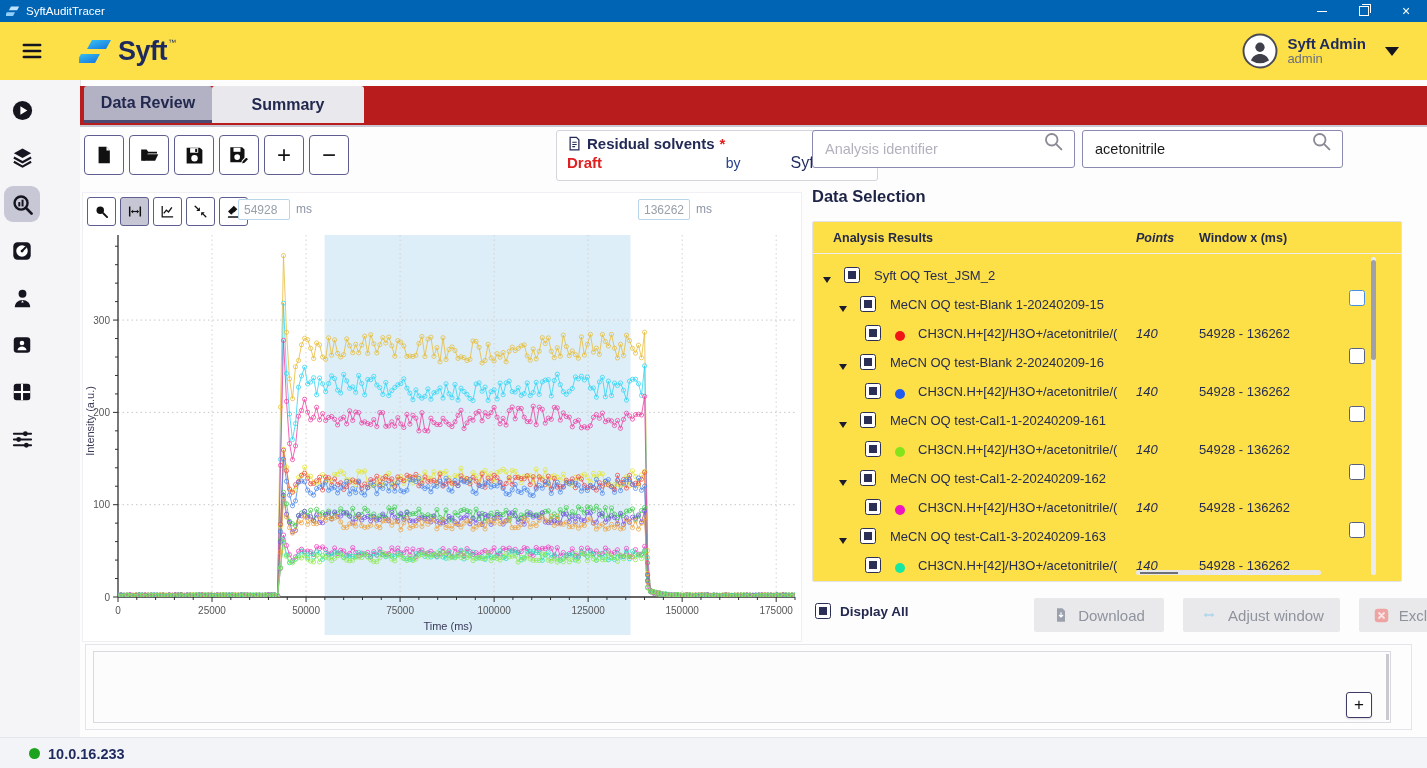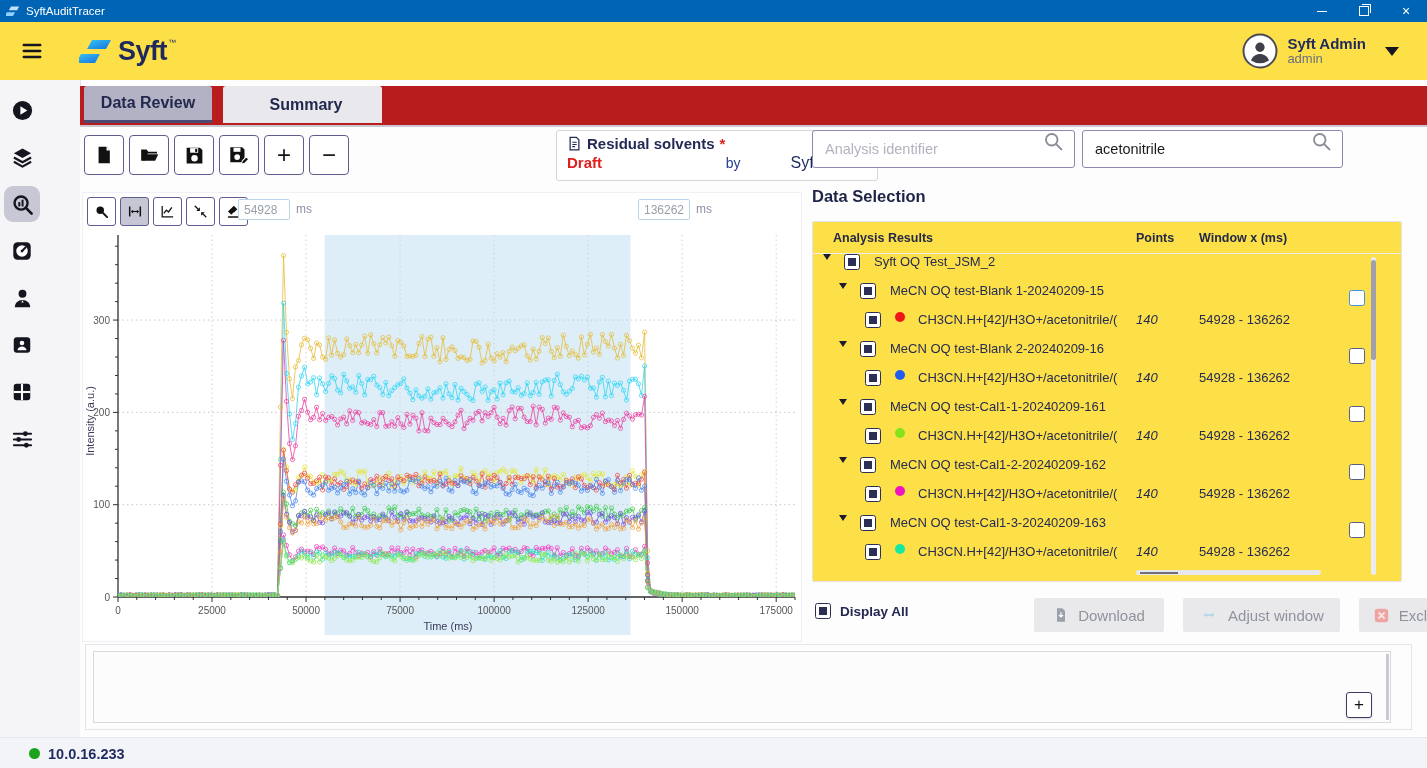--- a/index.html
+++ b/index.html
@@ -59,21 +59,21 @@
   .ctool.active{background:#c6c6d5;}
   .cinput{position:absolute;top:6px;height:21px;border:1px solid #b9d5ea;border-radius:2px;background:#fff;
           font-size:12px;color:#98a0aa;padding:0 5px;box-sizing:border-box;width:52px;font-family:"Liberation Sans",sans-serif;}
   .cms{position:absolute;top:9px;font-size:12px;color:#8c93a6;}
   
   .ds-title{position:absolute;left:732px;top:60px;font-size:16.5px;font-weight:bold;color:#1d2446;}
   .ds-panel{position:absolute;left:732px;top:94px;width:590px;height:361px;background:#fde047;border:1px solid #e2e2e8;border-radius:2px;box-sizing:border-box;}
   .ds-head{position:absolute;left:0;top:0;width:100%;height:31px;border-bottom:1px solid #ececf1;font-size:12.5px;font-weight:bold;color:#242948;}
   .ds-head span{position:absolute;top:9px;}
   .tree{position:absolute;left:0;top:32px;width:586px;height:322px;overflow:hidden;}
-  .trow{position:relative;height:29px;display:flex;align-items:flex-start;font-size:13px;color:#262b52;gap:6px;}
+  .trow{position:relative;height:29px;display:flex;align-items:flex-end;font-size:13px;color:#262b52;gap:6px;}
   .trow.lvl0{padding-left:10px;}
   .trow.lvl1{padding-left:26px;}
   .trow.lvl2{padding-left:52px;}
   .caret{width:0;height:0;border-left:4.5px solid transparent;border-right:4.5px solid transparent;border-top:6px solid #1c1c2e;margin-right:7px;flex:0 0 auto;}
   .cbx{width:14px;height:14px;border:1.6px solid #2b2f55;border-radius:2.5px;margin-right:8px;display:flex;align-items:center;justify-content:center;flex:0 0 auto;background:#fff;}
   .cbx span{width:8px;height:8px;background:#2b2f55;display:block;}
   .dot{width:10px;height:10px;border-radius:50%;margin-right:7px;flex:0 0 auto;}
   .tlab{white-space:nowrap;}
   .tpts{position:absolute;left:323px;font-style:italic;}
   .twin{position:absolute;left:386px;}
@@ -241,21 +241,21 @@
             <circle cx="16" cy="18" r="2.5" fill="#15151f"></circle>
           </svg>
         </span>
       </div>
     </div>
 
   <div class="tabbar">
     <div class="tab active" style="left:4px;width:128px;">
       <span>Data Review</span>
     </div>
-    <div class="tab inactive" style="left:143px;width:152px;padding-left:7px;">
+    <div class="tab inactive" style="left:132px;width:152px;">
       <span>Summary</span>
     </div>
   </div>
 
   <div class="content">
 
     <div id="file-toolbar">
         <div class="sqbtn" style="left: 4px; top: 8px;">
           <span>
             <svg width="20" height="22" viewBox="0 0 24 24">
@@ -502,21 +502,21 @@
             <path d="M32.9,363.9a2.1,2.1 0 1,0 4.2,0a2.1,2.1 0 1,0 -4.2,0M35.9,363.9a2.1,2.1 0 1,0 4.2,0a2.1,2.1 0 1,0 -4.2,0M38.9,365.2a2.1,2.1 0 1,0 4.2,0a2.1,2.1 0 1,0 -4.2,0M41.9,364.3a2.1,2.1 0 1,0 4.2,0a2.1,2.1 0 1,0 -4.2,0M44.9,364.4a2.1,2.1 0 1,0 4.2,0a2.1,2.1 0 1,0 -4.2,0M47.9,365.2a2.1,2.1 0 1,0 4.2,0a2.1,2.1 0 1,0 -4.2,0M51,365.3a2.1,2.1 0 1,0 4.2,0a2.1,2.1 0 1,0 -4.2,0M54,364.2a2.1,2.1 0 1,0 4.2,0a2.1,2.1 0 1,0 -4.2,0M57,364.0a2.1,2.1 0 1,0 4.2,0a2.1,2.1 0 1,0 -4.2,0M60,365.1a2.1,2.1 0 1,0 4.2,0a2.1,2.1 0 1,0 -4.2,0M62.99999999999999,364.8a2.1,2.1 0 1,0 4.2,0a2.1,2.1 0 1,0 -4.2,0M66,364.0a2.1,2.1 0 1,0 4.2,0a2.1,2.1 0 1,0 -4.2,0M69,364.0a2.1,2.1 0 1,0 4.2,0a2.1,2.1 0 1,0 -4.2,0M72,365.1a2.1,2.1 0 1,0 4.2,0a2.1,2.1 0 1,0 -4.2,0M75,365.4a2.1,2.1 0 1,0 4.2,0a2.1,2.1 0 1,0 -4.2,0M78,365.4a2.1,2.1 0 1,0 4.2,0a2.1,2.1 0 1,0 -4.2,0M81,365.4a2.1,2.1 0 1,0 4.2,0a2.1,2.1 0 1,0 -4.2,0M84.10000000000001,364.6a2.1,2.1 0 1,0 4.2,0a2.1,2.1 0 1,0 -4.2,0M87.10000000000001,365.4a2.1,2.1 0 1,0 4.2,0a2.1,2.1 0 1,0 -4.2,0M90.10000000000001,364.9a2.1,2.1 0 1,0 4.2,0a2.1,2.1 0 1,0 -4.2,0M93.10000000000001,365.3a2.1,2.1 0 1,0 4.2,0a2.1,2.1 0 1,0 -4.2,0M96.10000000000001,365.2a2.1,2.1 0 1,0 4.2,0a2.1,2.1 0 1,0 -4.2,0M99.10000000000001,365.4a2.1,2.1 0 1,0 4.2,0a2.1,2.1 0 1,0 -4.2,0M102.10000000000001,365.0a2.1,2.1 0 1,0 4.2,0a2.1,2.1 0 1,0 -4.2,0M105.10000000000001,364.3a2.1,2.1 0 1,0 4.2,0a2.1,2.1 0 1,0 -4.2,0M108.10000000000001,364.7a2.1,2.1 0 1,0 4.2,0a2.1,2.1 0 1,0 -4.2,0M111.10000000000001,363.8a2.1,2.1 0 1,0 4.2,0a2.1,2.1 0 1,0 -4.2,0M114.10000000000001,363.9a2.1,2.1 0 1,0 4.2,0a2.1,2.1 0 1,0 -4.2,0M117.10000000000001,365.0a2.1,2.1 0 1,0 4.2,0a2.1,2.1 0 1,0 -4.2,0M120.2,364.4a2.1,2.1 0 1,0 4.2,0a2.1,2.1 0 1,0 -4.2,0M123.2,364.3a2.1,2.1 0 1,0 4.2,0a2.1,2.1 0 1,0 -4.2,0M126.20000000000002,363.9a2.1,2.1 0 1,0 4.2,0a2.1,2.1 0 1,0 -4.2,0M129.20000000000002,365.0a2.1,2.1 0 1,0 4.2,0a2.1,2.1 0 1,0 -4.2,0M132.20000000000002,365.3a2.1,2.1 0 1,0 4.2,0a2.1,2.1 0 1,0 -4.2,0M135.20000000000002,365.4a2.1,2.1 0 1,0 4.2,0a2.1,2.1 0 1,0 -4.2,0M138.20000000000002,364.5a2.1,2.1 0 1,0 4.2,0a2.1,2.1 0 1,0 -4.2,0M141.20000000000002,364.4a2.1,2.1 0 1,0 4.2,0a2.1,2.1 0 1,0 -4.2,0M144.20000000000002,364.0a2.1,2.1 0 1,0 4.2,0a2.1,2.1 0 1,0 -4.2,0M147.20000000000002,364.4a2.1,2.1 0 1,0 4.2,0a2.1,2.1 0 1,0 -4.2,0M150.20000000000002,364.3a2.1,2.1 0 1,0 4.2,0a2.1,2.1 0 1,0 -4.2,0M153.3,365.1a2.1,2.1 0 1,0 4.2,0a2.1,2.1 0 1,0 -4.2,0M156.3,363.8a2.1,2.1 0 1,0 4.2,0a2.1,2.1 0 1,0 -4.2,0M159.3,363.8a2.1,2.1 0 1,0 4.2,0a2.1,2.1 0 1,0 -4.2,0M162.3,364.7a2.1,2.1 0 1,0 4.2,0a2.1,2.1 0 1,0 -4.2,0M165.3,363.8a2.1,2.1 0 1,0 4.2,0a2.1,2.1 0 1,0 -4.2,0M168.3,364.6a2.1,2.1 0 1,0 4.2,0a2.1,2.1 0 1,0 -4.2,0M171.3,364.0a2.1,2.1 0 1,0 4.2,0a2.1,2.1 0 1,0 -4.2,0M174.3,364.8a2.1,2.1 0 1,0 4.2,0a2.1,2.1 0 1,0 -4.2,0M177.3,364.5a2.1,2.1 0 1,0 4.2,0a2.1,2.1 0 1,0 -4.2,0M180.3,364.2a2.1,2.1 0 1,0 4.2,0a2.1,2.1 0 1,0 -4.2,0M183.3,364.7a2.1,2.1 0 1,0 4.2,0a2.1,2.1 0 1,0 -4.2,0M186.4,363.8a2.1,2.1 0 1,0 4.2,0a2.1,2.1 0 1,0 -4.2,0M189.4,363.8a2.1,2.1 0 1,0 4.2,0a2.1,2.1 0 1,0 -4.2,0M192.4,364.5a2.1,2.1 0 1,0 4.2,0a2.1,2.1 0 1,0 -4.2,0M195.4,336.7a2.1,2.1 0 1,0 4.2,0a2.1,2.1 0 1,0 -4.2,0M198.4,308.5a2.1,2.1 0 1,0 4.2,0a2.1,2.1 0 1,0 -4.2,0M201.4,323.9a2.1,2.1 0 1,0 4.2,0a2.1,2.1 0 1,0 -4.2,0M204.4,331.8a2.1,2.1 0 1,0 4.2,0a2.1,2.1 0 1,0 -4.2,0M207.4,330.2a2.1,2.1 0 1,0 4.2,0a2.1,2.1 0 1,0 -4.2,0M210.4,328.2a2.1,2.1 0 1,0 4.2,0a2.1,2.1 0 1,0 -4.2,0M213.4,324.6a2.1,2.1 0 1,0 4.2,0a2.1,2.1 0 1,0 -4.2,0M216.4,320.0a2.1,2.1 0 1,0 4.2,0a2.1,2.1 0 1,0 -4.2,0M219.5,322.1a2.1,2.1 0 1,0 4.2,0a2.1,2.1 0 1,0 -4.2,0M222.5,326.2a2.1,2.1 0 1,0 4.2,0a2.1,2.1 0 1,0 -4.2,0M225.5,322.2a2.1,2.1 0 1,0 4.2,0a2.1,2.1 0 1,0 -4.2,0M228.5,326.0a2.1,2.1 0 1,0 4.2,0a2.1,2.1 0 1,0 -4.2,0M231.5,321.0a2.1,2.1 0 1,0 4.2,0a2.1,2.1 0 1,0 -4.2,0M234.5,321.9a2.1,2.1 0 1,0 4.2,0a2.1,2.1 0 1,0 -4.2,0M237.5,328.3a2.1,2.1 0 1,0 4.2,0a2.1,2.1 0 1,0 -4.2,0M240.5,322.2a2.1,2.1 0 1,0 4.2,0a2.1,2.1 0 1,0 -4.2,0M243.5,323.7a2.1,2.1 0 1,0 4.2,0a2.1,2.1 0 1,0 -4.2,0M246.5,325.2a2.1,2.1 0 1,0 4.2,0a2.1,2.1 0 1,0 -4.2,0M249.5,321.8a2.1,2.1 0 1,0 4.2,0a2.1,2.1 0 1,0 -4.2,0M252.5,321.6a2.1,2.1 0 1,0 4.2,0a2.1,2.1 0 1,0 -4.2,0M255.6,322.6a2.1,2.1 0 1,0 4.2,0a2.1,2.1 0 1,0 -4.2,0M258.59999999999997,326.6a2.1,2.1 0 1,0 4.2,0a2.1,2.1 0 1,0 -4.2,0M261.59999999999997,324.8a2.1,2.1 0 1,0 4.2,0a2.1,2.1 0 1,0 -4.2,0M264.59999999999997,325.2a2.1,2.1 0 1,0 4.2,0a2.1,2.1 0 1,0 -4.2,0M267.59999999999997,325.5a2.1,2.1 0 1,0 4.2,0a2.1,2.1 0 1,0 -4.2,0M270.59999999999997,325.4a2.1,2.1 0 1,0 4.2,0a2.1,2.1 0 1,0 -4.2,0M273.59999999999997,321.4a2.1,2.1 0 1,0 4.2,0a2.1,2.1 0 1,0 -4.2,0M276.59999999999997,323.6a2.1,2.1 0 1,0 4.2,0a2.1,2.1 0 1,0 -4.2,0M279.59999999999997,322.6a2.1,2.1 0 1,0 4.2,0a2.1,2.1 0 1,0 -4.2,0M282.59999999999997,325.6a2.1,2.1 0 1,0 4.2,0a2.1,2.1 0 1,0 -4.2,0M285.59999999999997,325.3a2.1,2.1 0 1,0 4.2,0a2.1,2.1 0 1,0 -4.2,0M288.7,322.5a2.1,2.1 0 1,0 4.2,0a2.1,2.1 0 1,0 -4.2,0M291.7,324.1a2.1,2.1 0 1,0 4.2,0a2.1,2.1 0 1,0 -4.2,0M294.7,321.4a2.1,2.1 0 1,0 4.2,0a2.1,2.1 0 1,0 -4.2,0M297.7,323.6a2.1,2.1 0 1,0 4.2,0a2.1,2.1 0 1,0 -4.2,0M300.7,325.7a2.1,2.1 0 1,0 4.2,0a2.1,2.1 0 1,0 -4.2,0M303.7,324.2a2.1,2.1 0 1,0 4.2,0a2.1,2.1 0 1,0 -4.2,0M306.7,325.2a2.1,2.1 0 1,0 4.2,0a2.1,2.1 0 1,0 -4.2,0M309.7,325.4a2.1,2.1 0 1,0 4.2,0a2.1,2.1 0 1,0 -4.2,0M312.7,322.3a2.1,2.1 0 1,0 4.2,0a2.1,2.1 0 1,0 -4.2,0M315.7,323.2a2.1,2.1 0 1,0 4.2,0a2.1,2.1 0 1,0 -4.2,0M318.7,327.5a2.1,2.1 0 1,0 4.2,0a2.1,2.1 0 1,0 -4.2,0M321.79999999999995,327.7a2.1,2.1 0 1,0 4.2,0a2.1,2.1 0 1,0 -4.2,0M324.79999999999995,328.4a2.1,2.1 0 1,0 4.2,0a2.1,2.1 0 1,0 -4.2,0M327.79999999999995,328.1a2.1,2.1 0 1,0 4.2,0a2.1,2.1 0 1,0 -4.2,0M330.79999999999995,322.8a2.1,2.1 0 1,0 4.2,0a2.1,2.1 0 1,0 -4.2,0M333.79999999999995,323.0a2.1,2.1 0 1,0 4.2,0a2.1,2.1 0 1,0 -4.2,0M336.79999999999995,321.5a2.1,2.1 0 1,0 4.2,0a2.1,2.1 0 1,0 -4.2,0M339.79999999999995,325.4a2.1,2.1 0 1,0 4.2,0a2.1,2.1 0 1,0 -4.2,0M342.79999999999995,322.6a2.1,2.1 0 1,0 4.2,0a2.1,2.1 0 1,0 -4.2,0M345.79999999999995,326.0a2.1,2.1 0 1,0 4.2,0a2.1,2.1 0 1,0 -4.2,0M348.79999999999995,323.2a2.1,2.1 0 1,0 4.2,0a2.1,2.1 0 1,0 -4.2,0M351.79999999999995,325.9a2.1,2.1 0 1,0 4.2,0a2.1,2.1 0 1,0 -4.2,0M354.9,319.7a2.1,2.1 0 1,0 4.2,0a2.1,2.1 0 1,0 -4.2,0M357.9,326.1a2.1,2.1 0 1,0 4.2,0a2.1,2.1 0 1,0 -4.2,0M360.9,327.3a2.1,2.1 0 1,0 4.2,0a2.1,2.1 0 1,0 -4.2,0M363.9,321.1a2.1,2.1 0 1,0 4.2,0a2.1,2.1 0 1,0 -4.2,0M366.9,326.3a2.1,2.1 0 1,0 4.2,0a2.1,2.1 0 1,0 -4.2,0M369.9,326.1a2.1,2.1 0 1,0 4.2,0a2.1,2.1 0 1,0 -4.2,0M372.9,324.7a2.1,2.1 0 1,0 4.2,0a2.1,2.1 0 1,0 -4.2,0M375.9,319.2a2.1,2.1 0 1,0 4.2,0a2.1,2.1 0 1,0 -4.2,0M378.9,328.0a2.1,2.1 0 1,0 4.2,0a2.1,2.1 0 1,0 -4.2,0M381.9,320.1a2.1,2.1 0 1,0 4.2,0a2.1,2.1 0 1,0 -4.2,0M384.9,324.9a2.1,2.1 0 1,0 4.2,0a2.1,2.1 0 1,0 -4.2,0M387.9,321.2a2.1,2.1 0 1,0 4.2,0a2.1,2.1 0 1,0 -4.2,0M391,327.3a2.1,2.1 0 1,0 4.2,0a2.1,2.1 0 1,0 -4.2,0M394,327.0a2.1,2.1 0 1,0 4.2,0a2.1,2.1 0 1,0 -4.2,0M397,325.8a2.1,2.1 0 1,0 4.2,0a2.1,2.1 0 1,0 -4.2,0M400,328.4a2.1,2.1 0 1,0 4.2,0a2.1,2.1 0 1,0 -4.2,0M403,324.9a2.1,2.1 0 1,0 4.2,0a2.1,2.1 0 1,0 -4.2,0M406,325.7a2.1,2.1 0 1,0 4.2,0a2.1,2.1 0 1,0 -4.2,0M409,326.7a2.1,2.1 0 1,0 4.2,0a2.1,2.1 0 1,0 -4.2,0M412,323.1a2.1,2.1 0 1,0 4.2,0a2.1,2.1 0 1,0 -4.2,0M415,319.7a2.1,2.1 0 1,0 4.2,0a2.1,2.1 0 1,0 -4.2,0M418,326.4a2.1,2.1 0 1,0 4.2,0a2.1,2.1 0 1,0 -4.2,0M421,327.5a2.1,2.1 0 1,0 4.2,0a2.1,2.1 0 1,0 -4.2,0M424.09999999999997,320.9a2.1,2.1 0 1,0 4.2,0a2.1,2.1 0 1,0 -4.2,0M427.09999999999997,319.7a2.1,2.1 0 1,0 4.2,0a2.1,2.1 0 1,0 -4.2,0M430.09999999999997,322.1a2.1,2.1 0 1,0 4.2,0a2.1,2.1 0 1,0 -4.2,0M433.09999999999997,321.0a2.1,2.1 0 1,0 4.2,0a2.1,2.1 0 1,0 -4.2,0M436.09999999999997,328.9a2.1,2.1 0 1,0 4.2,0a2.1,2.1 0 1,0 -4.2,0M439.09999999999997,326.9a2.1,2.1 0 1,0 4.2,0a2.1,2.1 0 1,0 -4.2,0M442.09999999999997,320.2a2.1,2.1 0 1,0 4.2,0a2.1,2.1 0 1,0 -4.2,0M445.09999999999997,320.3a2.1,2.1 0 1,0 4.2,0a2.1,2.1 0 1,0 -4.2,0M448.09999999999997,320.2a2.1,2.1 0 1,0 4.2,0a2.1,2.1 0 1,0 -4.2,0M451.09999999999997,321.6a2.1,2.1 0 1,0 4.2,0a2.1,2.1 0 1,0 -4.2,0M454.09999999999997,321.5a2.1,2.1 0 1,0 4.2,0a2.1,2.1 0 1,0 -4.2,0M457.2,329.4a2.1,2.1 0 1,0 4.2,0a2.1,2.1 0 1,0 -4.2,0M460.2,324.1a2.1,2.1 0 1,0 4.2,0a2.1,2.1 0 1,0 -4.2,0M463.2,321.7a2.1,2.1 0 1,0 4.2,0a2.1,2.1 0 1,0 -4.2,0M466.2,326.7a2.1,2.1 0 1,0 4.2,0a2.1,2.1 0 1,0 -4.2,0M469.2,323.9a2.1,2.1 0 1,0 4.2,0a2.1,2.1 0 1,0 -4.2,0M472.2,326.4a2.1,2.1 0 1,0 4.2,0a2.1,2.1 0 1,0 -4.2,0M475.2,329.4a2.1,2.1 0 1,0 4.2,0a2.1,2.1 0 1,0 -4.2,0M478.2,327.3a2.1,2.1 0 1,0 4.2,0a2.1,2.1 0 1,0 -4.2,0M481.2,324.0a2.1,2.1 0 1,0 4.2,0a2.1,2.1 0 1,0 -4.2,0M484.2,324.2a2.1,2.1 0 1,0 4.2,0a2.1,2.1 0 1,0 -4.2,0M487.2,323.1a2.1,2.1 0 1,0 4.2,0a2.1,2.1 0 1,0 -4.2,0M490.29999999999995,329.0a2.1,2.1 0 1,0 4.2,0a2.1,2.1 0 1,0 -4.2,0M493.29999999999995,326.2a2.1,2.1 0 1,0 4.2,0a2.1,2.1 0 1,0 -4.2,0M496.29999999999995,321.1a2.1,2.1 0 1,0 4.2,0a2.1,2.1 0 1,0 -4.2,0M499.29999999999995,322.9a2.1,2.1 0 1,0 4.2,0a2.1,2.1 0 1,0 -4.2,0M502.29999999999995,325.4a2.1,2.1 0 1,0 4.2,0a2.1,2.1 0 1,0 -4.2,0M505.29999999999995,320.9a2.1,2.1 0 1,0 4.2,0a2.1,2.1 0 1,0 -4.2,0M508.29999999999995,323.2a2.1,2.1 0 1,0 4.2,0a2.1,2.1 0 1,0 -4.2,0M511.29999999999995,329.2a2.1,2.1 0 1,0 4.2,0a2.1,2.1 0 1,0 -4.2,0M514.3,322.8a2.1,2.1 0 1,0 4.2,0a2.1,2.1 0 1,0 -4.2,0M517.3,326.4a2.1,2.1 0 1,0 4.2,0a2.1,2.1 0 1,0 -4.2,0M520.3,321.8a2.1,2.1 0 1,0 4.2,0a2.1,2.1 0 1,0 -4.2,0M523.3,328.8a2.1,2.1 0 1,0 4.2,0a2.1,2.1 0 1,0 -4.2,0M526.4,326.8a2.1,2.1 0 1,0 4.2,0a2.1,2.1 0 1,0 -4.2,0M529.4,328.5a2.1,2.1 0 1,0 4.2,0a2.1,2.1 0 1,0 -4.2,0M532.4,322.6a2.1,2.1 0 1,0 4.2,0a2.1,2.1 0 1,0 -4.2,0M535.4,326.1a2.1,2.1 0 1,0 4.2,0a2.1,2.1 0 1,0 -4.2,0M538.4,325.6a2.1,2.1 0 1,0 4.2,0a2.1,2.1 0 1,0 -4.2,0M541.4,320.5a2.1,2.1 0 1,0 4.2,0a2.1,2.1 0 1,0 -4.2,0M544.4,327.8a2.1,2.1 0 1,0 4.2,0a2.1,2.1 0 1,0 -4.2,0M547.4,320.3a2.1,2.1 0 1,0 4.2,0a2.1,2.1 0 1,0 -4.2,0M550.4,323.7a2.1,2.1 0 1,0 4.2,0a2.1,2.1 0 1,0 -4.2,0M553.4,324.1a2.1,2.1 0 1,0 4.2,0a2.1,2.1 0 1,0 -4.2,0M556.4,323.7a2.1,2.1 0 1,0 4.2,0a2.1,2.1 0 1,0 -4.2,0M559.5,319.6a2.1,2.1 0 1,0 4.2,0a2.1,2.1 0 1,0 -4.2,0M562.5,356.7a2.1,2.1 0 1,0 4.2,0a2.1,2.1 0 1,0 -4.2,0M565.5,360.8a2.1,2.1 0 1,0 4.2,0a2.1,2.1 0 1,0 -4.2,0M568.5,361.0a2.1,2.1 0 1,0 4.2,0a2.1,2.1 0 1,0 -4.2,0M571.5,361.6a2.1,2.1 0 1,0 4.2,0a2.1,2.1 0 1,0 -4.2,0M574.5,363.2a2.1,2.1 0 1,0 4.2,0a2.1,2.1 0 1,0 -4.2,0M577.5,363.2a2.1,2.1 0 1,0 4.2,0a2.1,2.1 0 1,0 -4.2,0M580.5,362.9a2.1,2.1 0 1,0 4.2,0a2.1,2.1 0 1,0 -4.2,0M583.5,363.4a2.1,2.1 0 1,0 4.2,0a2.1,2.1 0 1,0 -4.2,0M586.5,364.6a2.1,2.1 0 1,0 4.2,0a2.1,2.1 0 1,0 -4.2,0M589.5,364.1a2.1,2.1 0 1,0 4.2,0a2.1,2.1 0 1,0 -4.2,0M592.6,363.8a2.1,2.1 0 1,0 4.2,0a2.1,2.1 0 1,0 -4.2,0M595.6,364.2a2.1,2.1 0 1,0 4.2,0a2.1,2.1 0 1,0 -4.2,0M598.6,364.9a2.1,2.1 0 1,0 4.2,0a2.1,2.1 0 1,0 -4.2,0M601.6,364.8a2.1,2.1 0 1,0 4.2,0a2.1,2.1 0 1,0 -4.2,0M604.6,364.1a2.1,2.1 0 1,0 4.2,0a2.1,2.1 0 1,0 -4.2,0M607.6,365.2a2.1,2.1 0 1,0 4.2,0a2.1,2.1 0 1,0 -4.2,0M610.6,364.4a2.1,2.1 0 1,0 4.2,0a2.1,2.1 0 1,0 -4.2,0M613.6,364.4a2.1,2.1 0 1,0 4.2,0a2.1,2.1 0 1,0 -4.2,0M616.6,364.3a2.1,2.1 0 1,0 4.2,0a2.1,2.1 0 1,0 -4.2,0M619.6,365.3a2.1,2.1 0 1,0 4.2,0a2.1,2.1 0 1,0 -4.2,0M622.6,364.0a2.1,2.1 0 1,0 4.2,0a2.1,2.1 0 1,0 -4.2,0M625.6999999999999,365.2a2.1,2.1 0 1,0 4.2,0a2.1,2.1 0 1,0 -4.2,0M628.6999999999999,365.4a2.1,2.1 0 1,0 4.2,0a2.1,2.1 0 1,0 -4.2,0M631.6999999999999,364.9a2.1,2.1 0 1,0 4.2,0a2.1,2.1 0 1,0 -4.2,0M634.6999999999999,364.5a2.1,2.1 0 1,0 4.2,0a2.1,2.1 0 1,0 -4.2,0M637.6999999999999,365.4a2.1,2.1 0 1,0 4.2,0a2.1,2.1 0 1,0 -4.2,0M640.6999999999999,365.0a2.1,2.1 0 1,0 4.2,0a2.1,2.1 0 1,0 -4.2,0M643.6999999999999,364.5a2.1,2.1 0 1,0 4.2,0a2.1,2.1 0 1,0 -4.2,0M646.6999999999999,364.3a2.1,2.1 0 1,0 4.2,0a2.1,2.1 0 1,0 -4.2,0M649.6999999999999,364.2a2.1,2.1 0 1,0 4.2,0a2.1,2.1 0 1,0 -4.2,0M652.6999999999999,365.3a2.1,2.1 0 1,0 4.2,0a2.1,2.1 0 1,0 -4.2,0M655.6999999999999,364.2a2.1,2.1 0 1,0 4.2,0a2.1,2.1 0 1,0 -4.2,0M658.6999999999999,365.2a2.1,2.1 0 1,0 4.2,0a2.1,2.1 0 1,0 -4.2,0M661.8,364.3a2.1,2.1 0 1,0 4.2,0a2.1,2.1 0 1,0 -4.2,0M664.8,364.2a2.1,2.1 0 1,0 4.2,0a2.1,2.1 0 1,0 -4.2,0M667.8,365.3a2.1,2.1 0 1,0 4.2,0a2.1,2.1 0 1,0 -4.2,0M670.8,364.4a2.1,2.1 0 1,0 4.2,0a2.1,2.1 0 1,0 -4.2,0M673.8,365.2a2.1,2.1 0 1,0 4.2,0a2.1,2.1 0 1,0 -4.2,0M676.8,365.1a2.1,2.1 0 1,0 4.2,0a2.1,2.1 0 1,0 -4.2,0M679.8,365.0a2.1,2.1 0 1,0 4.2,0a2.1,2.1 0 1,0 -4.2,0M682.8,364.0a2.1,2.1 0 1,0 4.2,0a2.1,2.1 0 1,0 -4.2,0M685.8,364.6a2.1,2.1 0 1,0 4.2,0a2.1,2.1 0 1,0 -4.2,0M688.8,364.5a2.1,2.1 0 1,0 4.2,0a2.1,2.1 0 1,0 -4.2,0M691.8,364.0a2.1,2.1 0 1,0 4.2,0a2.1,2.1 0 1,0 -4.2,0M694.9,365.3a2.1,2.1 0 1,0 4.2,0a2.1,2.1 0 1,0 -4.2,0M697.9,364.8a2.1,2.1 0 1,0 4.2,0a2.1,2.1 0 1,0 -4.2,0M700.9,363.9a2.1,2.1 0 1,0 4.2,0a2.1,2.1 0 1,0 -4.2,0M703.9,364.2a2.1,2.1 0 1,0 4.2,0a2.1,2.1 0 1,0 -4.2,0M706.9,364.7a2.1,2.1 0 1,0 4.2,0a2.1,2.1 0 1,0 -4.2,0M709.9,363.9a2.1,2.1 0 1,0 4.2,0a2.1,2.1 0 1,0 -4.2,0" fill="none" stroke="#25e0b8" stroke-width="1" stroke-opacity="0.75"></path>
             <path d="M32.9,365.2a2.1,2.1 0 1,0 4.2,0a2.1,2.1 0 1,0 -4.2,0M35.9,365.4a2.1,2.1 0 1,0 4.2,0a2.1,2.1 0 1,0 -4.2,0M38.9,365.0a2.1,2.1 0 1,0 4.2,0a2.1,2.1 0 1,0 -4.2,0M41.9,364.0a2.1,2.1 0 1,0 4.2,0a2.1,2.1 0 1,0 -4.2,0M44.9,364.8a2.1,2.1 0 1,0 4.2,0a2.1,2.1 0 1,0 -4.2,0M47.9,364.8a2.1,2.1 0 1,0 4.2,0a2.1,2.1 0 1,0 -4.2,0M51,365.4a2.1,2.1 0 1,0 4.2,0a2.1,2.1 0 1,0 -4.2,0M54,364.6a2.1,2.1 0 1,0 4.2,0a2.1,2.1 0 1,0 -4.2,0M57,364.4a2.1,2.1 0 1,0 4.2,0a2.1,2.1 0 1,0 -4.2,0M60,365.3a2.1,2.1 0 1,0 4.2,0a2.1,2.1 0 1,0 -4.2,0M62.99999999999999,364.3a2.1,2.1 0 1,0 4.2,0a2.1,2.1 0 1,0 -4.2,0M66,364.3a2.1,2.1 0 1,0 4.2,0a2.1,2.1 0 1,0 -4.2,0M69,364.5a2.1,2.1 0 1,0 4.2,0a2.1,2.1 0 1,0 -4.2,0M72,364.3a2.1,2.1 0 1,0 4.2,0a2.1,2.1 0 1,0 -4.2,0M75,364.0a2.1,2.1 0 1,0 4.2,0a2.1,2.1 0 1,0 -4.2,0M78,363.8a2.1,2.1 0 1,0 4.2,0a2.1,2.1 0 1,0 -4.2,0M81,364.5a2.1,2.1 0 1,0 4.2,0a2.1,2.1 0 1,0 -4.2,0M84.10000000000001,364.2a2.1,2.1 0 1,0 4.2,0a2.1,2.1 0 1,0 -4.2,0M87.10000000000001,364.2a2.1,2.1 0 1,0 4.2,0a2.1,2.1 0 1,0 -4.2,0M90.10000000000001,365.1a2.1,2.1 0 1,0 4.2,0a2.1,2.1 0 1,0 -4.2,0M93.10000000000001,364.1a2.1,2.1 0 1,0 4.2,0a2.1,2.1 0 1,0 -4.2,0M96.10000000000001,364.7a2.1,2.1 0 1,0 4.2,0a2.1,2.1 0 1,0 -4.2,0M99.10000000000001,364.3a2.1,2.1 0 1,0 4.2,0a2.1,2.1 0 1,0 -4.2,0M102.10000000000001,365.0a2.1,2.1 0 1,0 4.2,0a2.1,2.1 0 1,0 -4.2,0M105.10000000000001,364.0a2.1,2.1 0 1,0 4.2,0a2.1,2.1 0 1,0 -4.2,0M108.10000000000001,364.1a2.1,2.1 0 1,0 4.2,0a2.1,2.1 0 1,0 -4.2,0M111.10000000000001,363.8a2.1,2.1 0 1,0 4.2,0a2.1,2.1 0 1,0 -4.2,0M114.10000000000001,364.9a2.1,2.1 0 1,0 4.2,0a2.1,2.1 0 1,0 -4.2,0M117.10000000000001,365.0a2.1,2.1 0 1,0 4.2,0a2.1,2.1 0 1,0 -4.2,0M120.2,363.8a2.1,2.1 0 1,0 4.2,0a2.1,2.1 0 1,0 -4.2,0M123.2,364.9a2.1,2.1 0 1,0 4.2,0a2.1,2.1 0 1,0 -4.2,0M126.20000000000002,365.2a2.1,2.1 0 1,0 4.2,0a2.1,2.1 0 1,0 -4.2,0M129.20000000000002,365.2a2.1,2.1 0 1,0 4.2,0a2.1,2.1 0 1,0 -4.2,0M132.20000000000002,364.3a2.1,2.1 0 1,0 4.2,0a2.1,2.1 0 1,0 -4.2,0M135.20000000000002,364.1a2.1,2.1 0 1,0 4.2,0a2.1,2.1 0 1,0 -4.2,0M138.20000000000002,363.8a2.1,2.1 0 1,0 4.2,0a2.1,2.1 0 1,0 -4.2,0M141.20000000000002,364.1a2.1,2.1 0 1,0 4.2,0a2.1,2.1 0 1,0 -4.2,0M144.20000000000002,365.4a2.1,2.1 0 1,0 4.2,0a2.1,2.1 0 1,0 -4.2,0M147.20000000000002,364.3a2.1,2.1 0 1,0 4.2,0a2.1,2.1 0 1,0 -4.2,0M150.20000000000002,364.4a2.1,2.1 0 1,0 4.2,0a2.1,2.1 0 1,0 -4.2,0M153.3,364.0a2.1,2.1 0 1,0 4.2,0a2.1,2.1 0 1,0 -4.2,0M156.3,365.0a2.1,2.1 0 1,0 4.2,0a2.1,2.1 0 1,0 -4.2,0M159.3,363.8a2.1,2.1 0 1,0 4.2,0a2.1,2.1 0 1,0 -4.2,0M162.3,364.6a2.1,2.1 0 1,0 4.2,0a2.1,2.1 0 1,0 -4.2,0M165.3,364.2a2.1,2.1 0 1,0 4.2,0a2.1,2.1 0 1,0 -4.2,0M168.3,365.3a2.1,2.1 0 1,0 4.2,0a2.1,2.1 0 1,0 -4.2,0M171.3,363.9a2.1,2.1 0 1,0 4.2,0a2.1,2.1 0 1,0 -4.2,0M174.3,364.1a2.1,2.1 0 1,0 4.2,0a2.1,2.1 0 1,0 -4.2,0M177.3,364.3a2.1,2.1 0 1,0 4.2,0a2.1,2.1 0 1,0 -4.2,0M180.3,364.2a2.1,2.1 0 1,0 4.2,0a2.1,2.1 0 1,0 -4.2,0M183.3,365.2a2.1,2.1 0 1,0 4.2,0a2.1,2.1 0 1,0 -4.2,0M186.4,364.7a2.1,2.1 0 1,0 4.2,0a2.1,2.1 0 1,0 -4.2,0M189.4,364.3a2.1,2.1 0 1,0 4.2,0a2.1,2.1 0 1,0 -4.2,0M192.4,364.6a2.1,2.1 0 1,0 4.2,0a2.1,2.1 0 1,0 -4.2,0M195.4,336.8a2.1,2.1 0 1,0 4.2,0a2.1,2.1 0 1,0 -4.2,0M198.4,311.6a2.1,2.1 0 1,0 4.2,0a2.1,2.1 0 1,0 -4.2,0M201.4,325.4a2.1,2.1 0 1,0 4.2,0a2.1,2.1 0 1,0 -4.2,0M204.4,331.0a2.1,2.1 0 1,0 4.2,0a2.1,2.1 0 1,0 -4.2,0M207.4,331.8a2.1,2.1 0 1,0 4.2,0a2.1,2.1 0 1,0 -4.2,0M210.4,328.3a2.1,2.1 0 1,0 4.2,0a2.1,2.1 0 1,0 -4.2,0M213.4,326.2a2.1,2.1 0 1,0 4.2,0a2.1,2.1 0 1,0 -4.2,0M216.4,327.0a2.1,2.1 0 1,0 4.2,0a2.1,2.1 0 1,0 -4.2,0M219.5,324.7a2.1,2.1 0 1,0 4.2,0a2.1,2.1 0 1,0 -4.2,0M222.5,328.2a2.1,2.1 0 1,0 4.2,0a2.1,2.1 0 1,0 -4.2,0M225.5,330.1a2.1,2.1 0 1,0 4.2,0a2.1,2.1 0 1,0 -4.2,0M228.5,330.9a2.1,2.1 0 1,0 4.2,0a2.1,2.1 0 1,0 -4.2,0M231.5,324.5a2.1,2.1 0 1,0 4.2,0a2.1,2.1 0 1,0 -4.2,0M234.5,331.0a2.1,2.1 0 1,0 4.2,0a2.1,2.1 0 1,0 -4.2,0M237.5,324.7a2.1,2.1 0 1,0 4.2,0a2.1,2.1 0 1,0 -4.2,0M240.5,326.3a2.1,2.1 0 1,0 4.2,0a2.1,2.1 0 1,0 -4.2,0M243.5,327.0a2.1,2.1 0 1,0 4.2,0a2.1,2.1 0 1,0 -4.2,0M246.5,329.6a2.1,2.1 0 1,0 4.2,0a2.1,2.1 0 1,0 -4.2,0M249.5,327.3a2.1,2.1 0 1,0 4.2,0a2.1,2.1 0 1,0 -4.2,0M252.5,324.6a2.1,2.1 0 1,0 4.2,0a2.1,2.1 0 1,0 -4.2,0M255.6,324.0a2.1,2.1 0 1,0 4.2,0a2.1,2.1 0 1,0 -4.2,0M258.59999999999997,326.4a2.1,2.1 0 1,0 4.2,0a2.1,2.1 0 1,0 -4.2,0M261.59999999999997,329.2a2.1,2.1 0 1,0 4.2,0a2.1,2.1 0 1,0 -4.2,0M264.59999999999997,329.8a2.1,2.1 0 1,0 4.2,0a2.1,2.1 0 1,0 -4.2,0M267.59999999999997,329.3a2.1,2.1 0 1,0 4.2,0a2.1,2.1 0 1,0 -4.2,0M270.59999999999997,326.2a2.1,2.1 0 1,0 4.2,0a2.1,2.1 0 1,0 -4.2,0M273.59999999999997,326.1a2.1,2.1 0 1,0 4.2,0a2.1,2.1 0 1,0 -4.2,0M276.59999999999997,326.6a2.1,2.1 0 1,0 4.2,0a2.1,2.1 0 1,0 -4.2,0M279.59999999999997,323.0a2.1,2.1 0 1,0 4.2,0a2.1,2.1 0 1,0 -4.2,0M282.59999999999997,326.0a2.1,2.1 0 1,0 4.2,0a2.1,2.1 0 1,0 -4.2,0M285.59999999999997,328.8a2.1,2.1 0 1,0 4.2,0a2.1,2.1 0 1,0 -4.2,0M288.7,330.6a2.1,2.1 0 1,0 4.2,0a2.1,2.1 0 1,0 -4.2,0M291.7,330.8a2.1,2.1 0 1,0 4.2,0a2.1,2.1 0 1,0 -4.2,0M294.7,326.9a2.1,2.1 0 1,0 4.2,0a2.1,2.1 0 1,0 -4.2,0M297.7,321.8a2.1,2.1 0 1,0 4.2,0a2.1,2.1 0 1,0 -4.2,0M300.7,324.9a2.1,2.1 0 1,0 4.2,0a2.1,2.1 0 1,0 -4.2,0M303.7,323.6a2.1,2.1 0 1,0 4.2,0a2.1,2.1 0 1,0 -4.2,0M306.7,328.2a2.1,2.1 0 1,0 4.2,0a2.1,2.1 0 1,0 -4.2,0M309.7,329.9a2.1,2.1 0 1,0 4.2,0a2.1,2.1 0 1,0 -4.2,0M312.7,323.9a2.1,2.1 0 1,0 4.2,0a2.1,2.1 0 1,0 -4.2,0M315.7,325.3a2.1,2.1 0 1,0 4.2,0a2.1,2.1 0 1,0 -4.2,0M318.7,327.1a2.1,2.1 0 1,0 4.2,0a2.1,2.1 0 1,0 -4.2,0M321.79999999999995,329.5a2.1,2.1 0 1,0 4.2,0a2.1,2.1 0 1,0 -4.2,0M324.79999999999995,325.6a2.1,2.1 0 1,0 4.2,0a2.1,2.1 0 1,0 -4.2,0M327.79999999999995,329.6a2.1,2.1 0 1,0 4.2,0a2.1,2.1 0 1,0 -4.2,0M330.79999999999995,328.0a2.1,2.1 0 1,0 4.2,0a2.1,2.1 0 1,0 -4.2,0M333.79999999999995,324.6a2.1,2.1 0 1,0 4.2,0a2.1,2.1 0 1,0 -4.2,0M336.79999999999995,323.6a2.1,2.1 0 1,0 4.2,0a2.1,2.1 0 1,0 -4.2,0M339.79999999999995,322.5a2.1,2.1 0 1,0 4.2,0a2.1,2.1 0 1,0 -4.2,0M342.79999999999995,326.1a2.1,2.1 0 1,0 4.2,0a2.1,2.1 0 1,0 -4.2,0M345.79999999999995,324.1a2.1,2.1 0 1,0 4.2,0a2.1,2.1 0 1,0 -4.2,0M348.79999999999995,324.4a2.1,2.1 0 1,0 4.2,0a2.1,2.1 0 1,0 -4.2,0M351.79999999999995,321.9a2.1,2.1 0 1,0 4.2,0a2.1,2.1 0 1,0 -4.2,0M354.9,324.9a2.1,2.1 0 1,0 4.2,0a2.1,2.1 0 1,0 -4.2,0M357.9,321.6a2.1,2.1 0 1,0 4.2,0a2.1,2.1 0 1,0 -4.2,0M360.9,321.9a2.1,2.1 0 1,0 4.2,0a2.1,2.1 0 1,0 -4.2,0M363.9,327.1a2.1,2.1 0 1,0 4.2,0a2.1,2.1 0 1,0 -4.2,0M366.9,325.3a2.1,2.1 0 1,0 4.2,0a2.1,2.1 0 1,0 -4.2,0M369.9,326.9a2.1,2.1 0 1,0 4.2,0a2.1,2.1 0 1,0 -4.2,0M372.9,323.3a2.1,2.1 0 1,0 4.2,0a2.1,2.1 0 1,0 -4.2,0M375.9,326.7a2.1,2.1 0 1,0 4.2,0a2.1,2.1 0 1,0 -4.2,0M378.9,322.0a2.1,2.1 0 1,0 4.2,0a2.1,2.1 0 1,0 -4.2,0M381.9,326.7a2.1,2.1 0 1,0 4.2,0a2.1,2.1 0 1,0 -4.2,0M384.9,324.7a2.1,2.1 0 1,0 4.2,0a2.1,2.1 0 1,0 -4.2,0M387.9,329.6a2.1,2.1 0 1,0 4.2,0a2.1,2.1 0 1,0 -4.2,0M391,327.2a2.1,2.1 0 1,0 4.2,0a2.1,2.1 0 1,0 -4.2,0M394,326.5a2.1,2.1 0 1,0 4.2,0a2.1,2.1 0 1,0 -4.2,0M397,327.6a2.1,2.1 0 1,0 4.2,0a2.1,2.1 0 1,0 -4.2,0M400,327.4a2.1,2.1 0 1,0 4.2,0a2.1,2.1 0 1,0 -4.2,0M403,321.9a2.1,2.1 0 1,0 4.2,0a2.1,2.1 0 1,0 -4.2,0M406,329.7a2.1,2.1 0 1,0 4.2,0a2.1,2.1 0 1,0 -4.2,0M409,326.3a2.1,2.1 0 1,0 4.2,0a2.1,2.1 0 1,0 -4.2,0M412,327.5a2.1,2.1 0 1,0 4.2,0a2.1,2.1 0 1,0 -4.2,0M415,329.0a2.1,2.1 0 1,0 4.2,0a2.1,2.1 0 1,0 -4.2,0M418,325.3a2.1,2.1 0 1,0 4.2,0a2.1,2.1 0 1,0 -4.2,0M421,322.5a2.1,2.1 0 1,0 4.2,0a2.1,2.1 0 1,0 -4.2,0M424.09999999999997,325.9a2.1,2.1 0 1,0 4.2,0a2.1,2.1 0 1,0 -4.2,0M427.09999999999997,325.2a2.1,2.1 0 1,0 4.2,0a2.1,2.1 0 1,0 -4.2,0M430.09999999999997,324.8a2.1,2.1 0 1,0 4.2,0a2.1,2.1 0 1,0 -4.2,0M433.09999999999997,331.1a2.1,2.1 0 1,0 4.2,0a2.1,2.1 0 1,0 -4.2,0M436.09999999999997,326.2a2.1,2.1 0 1,0 4.2,0a2.1,2.1 0 1,0 -4.2,0M439.09999999999997,328.1a2.1,2.1 0 1,0 4.2,0a2.1,2.1 0 1,0 -4.2,0M442.09999999999997,324.7a2.1,2.1 0 1,0 4.2,0a2.1,2.1 0 1,0 -4.2,0M445.09999999999997,328.0a2.1,2.1 0 1,0 4.2,0a2.1,2.1 0 1,0 -4.2,0M448.09999999999997,329.3a2.1,2.1 0 1,0 4.2,0a2.1,2.1 0 1,0 -4.2,0M451.09999999999997,329.3a2.1,2.1 0 1,0 4.2,0a2.1,2.1 0 1,0 -4.2,0M454.09999999999997,329.5a2.1,2.1 0 1,0 4.2,0a2.1,2.1 0 1,0 -4.2,0M457.2,323.0a2.1,2.1 0 1,0 4.2,0a2.1,2.1 0 1,0 -4.2,0M460.2,323.3a2.1,2.1 0 1,0 4.2,0a2.1,2.1 0 1,0 -4.2,0M463.2,329.2a2.1,2.1 0 1,0 4.2,0a2.1,2.1 0 1,0 -4.2,0M466.2,330.2a2.1,2.1 0 1,0 4.2,0a2.1,2.1 0 1,0 -4.2,0M469.2,327.8a2.1,2.1 0 1,0 4.2,0a2.1,2.1 0 1,0 -4.2,0M472.2,331.1a2.1,2.1 0 1,0 4.2,0a2.1,2.1 0 1,0 -4.2,0M475.2,328.8a2.1,2.1 0 1,0 4.2,0a2.1,2.1 0 1,0 -4.2,0M478.2,330.9a2.1,2.1 0 1,0 4.2,0a2.1,2.1 0 1,0 -4.2,0M481.2,326.5a2.1,2.1 0 1,0 4.2,0a2.1,2.1 0 1,0 -4.2,0M484.2,330.9a2.1,2.1 0 1,0 4.2,0a2.1,2.1 0 1,0 -4.2,0M487.2,328.6a2.1,2.1 0 1,0 4.2,0a2.1,2.1 0 1,0 -4.2,0M490.29999999999995,322.2a2.1,2.1 0 1,0 4.2,0a2.1,2.1 0 1,0 -4.2,0M493.29999999999995,330.1a2.1,2.1 0 1,0 4.2,0a2.1,2.1 0 1,0 -4.2,0M496.29999999999995,322.7a2.1,2.1 0 1,0 4.2,0a2.1,2.1 0 1,0 -4.2,0M499.29999999999995,323.1a2.1,2.1 0 1,0 4.2,0a2.1,2.1 0 1,0 -4.2,0M502.29999999999995,329.6a2.1,2.1 0 1,0 4.2,0a2.1,2.1 0 1,0 -4.2,0M505.29999999999995,324.2a2.1,2.1 0 1,0 4.2,0a2.1,2.1 0 1,0 -4.2,0M508.29999999999995,327.9a2.1,2.1 0 1,0 4.2,0a2.1,2.1 0 1,0 -4.2,0M511.29999999999995,329.4a2.1,2.1 0 1,0 4.2,0a2.1,2.1 0 1,0 -4.2,0M514.3,323.5a2.1,2.1 0 1,0 4.2,0a2.1,2.1 0 1,0 -4.2,0M517.3,328.7a2.1,2.1 0 1,0 4.2,0a2.1,2.1 0 1,0 -4.2,0M520.3,328.7a2.1,2.1 0 1,0 4.2,0a2.1,2.1 0 1,0 -4.2,0M523.3,322.7a2.1,2.1 0 1,0 4.2,0a2.1,2.1 0 1,0 -4.2,0M526.4,326.5a2.1,2.1 0 1,0 4.2,0a2.1,2.1 0 1,0 -4.2,0M529.4,326.5a2.1,2.1 0 1,0 4.2,0a2.1,2.1 0 1,0 -4.2,0M532.4,330.4a2.1,2.1 0 1,0 4.2,0a2.1,2.1 0 1,0 -4.2,0M535.4,324.0a2.1,2.1 0 1,0 4.2,0a2.1,2.1 0 1,0 -4.2,0M538.4,327.8a2.1,2.1 0 1,0 4.2,0a2.1,2.1 0 1,0 -4.2,0M541.4,324.8a2.1,2.1 0 1,0 4.2,0a2.1,2.1 0 1,0 -4.2,0M544.4,325.9a2.1,2.1 0 1,0 4.2,0a2.1,2.1 0 1,0 -4.2,0M547.4,325.3a2.1,2.1 0 1,0 4.2,0a2.1,2.1 0 1,0 -4.2,0M550.4,328.7a2.1,2.1 0 1,0 4.2,0a2.1,2.1 0 1,0 -4.2,0M553.4,323.6a2.1,2.1 0 1,0 4.2,0a2.1,2.1 0 1,0 -4.2,0M556.4,327.6a2.1,2.1 0 1,0 4.2,0a2.1,2.1 0 1,0 -4.2,0M559.5,320.9a2.1,2.1 0 1,0 4.2,0a2.1,2.1 0 1,0 -4.2,0M562.5,357.0a2.1,2.1 0 1,0 4.2,0a2.1,2.1 0 1,0 -4.2,0M565.5,360.1a2.1,2.1 0 1,0 4.2,0a2.1,2.1 0 1,0 -4.2,0M568.5,360.8a2.1,2.1 0 1,0 4.2,0a2.1,2.1 0 1,0 -4.2,0M571.5,361.8a2.1,2.1 0 1,0 4.2,0a2.1,2.1 0 1,0 -4.2,0M574.5,362.1a2.1,2.1 0 1,0 4.2,0a2.1,2.1 0 1,0 -4.2,0M577.5,362.6a2.1,2.1 0 1,0 4.2,0a2.1,2.1 0 1,0 -4.2,0M580.5,364.0a2.1,2.1 0 1,0 4.2,0a2.1,2.1 0 1,0 -4.2,0M583.5,363.8a2.1,2.1 0 1,0 4.2,0a2.1,2.1 0 1,0 -4.2,0M586.5,364.3a2.1,2.1 0 1,0 4.2,0a2.1,2.1 0 1,0 -4.2,0M589.5,363.7a2.1,2.1 0 1,0 4.2,0a2.1,2.1 0 1,0 -4.2,0M592.6,363.7a2.1,2.1 0 1,0 4.2,0a2.1,2.1 0 1,0 -4.2,0M595.6,364.2a2.1,2.1 0 1,0 4.2,0a2.1,2.1 0 1,0 -4.2,0M598.6,364.0a2.1,2.1 0 1,0 4.2,0a2.1,2.1 0 1,0 -4.2,0M601.6,363.9a2.1,2.1 0 1,0 4.2,0a2.1,2.1 0 1,0 -4.2,0M604.6,363.7a2.1,2.1 0 1,0 4.2,0a2.1,2.1 0 1,0 -4.2,0M607.6,364.2a2.1,2.1 0 1,0 4.2,0a2.1,2.1 0 1,0 -4.2,0M610.6,365.4a2.1,2.1 0 1,0 4.2,0a2.1,2.1 0 1,0 -4.2,0M613.6,364.3a2.1,2.1 0 1,0 4.2,0a2.1,2.1 0 1,0 -4.2,0M616.6,365.1a2.1,2.1 0 1,0 4.2,0a2.1,2.1 0 1,0 -4.2,0M619.6,364.0a2.1,2.1 0 1,0 4.2,0a2.1,2.1 0 1,0 -4.2,0M622.6,364.8a2.1,2.1 0 1,0 4.2,0a2.1,2.1 0 1,0 -4.2,0M625.6999999999999,364.9a2.1,2.1 0 1,0 4.2,0a2.1,2.1 0 1,0 -4.2,0M628.6999999999999,364.0a2.1,2.1 0 1,0 4.2,0a2.1,2.1 0 1,0 -4.2,0M631.6999999999999,365.1a2.1,2.1 0 1,0 4.2,0a2.1,2.1 0 1,0 -4.2,0M634.6999999999999,364.4a2.1,2.1 0 1,0 4.2,0a2.1,2.1 0 1,0 -4.2,0M637.6999999999999,363.9a2.1,2.1 0 1,0 4.2,0a2.1,2.1 0 1,0 -4.2,0M640.6999999999999,363.9a2.1,2.1 0 1,0 4.2,0a2.1,2.1 0 1,0 -4.2,0M643.6999999999999,364.4a2.1,2.1 0 1,0 4.2,0a2.1,2.1 0 1,0 -4.2,0M646.6999999999999,365.4a2.1,2.1 0 1,0 4.2,0a2.1,2.1 0 1,0 -4.2,0M649.6999999999999,364.7a2.1,2.1 0 1,0 4.2,0a2.1,2.1 0 1,0 -4.2,0M652.6999999999999,364.0a2.1,2.1 0 1,0 4.2,0a2.1,2.1 0 1,0 -4.2,0M655.6999999999999,364.4a2.1,2.1 0 1,0 4.2,0a2.1,2.1 0 1,0 -4.2,0M658.6999999999999,364.0a2.1,2.1 0 1,0 4.2,0a2.1,2.1 0 1,0 -4.2,0M661.8,365.4a2.1,2.1 0 1,0 4.2,0a2.1,2.1 0 1,0 -4.2,0M664.8,364.2a2.1,2.1 0 1,0 4.2,0a2.1,2.1 0 1,0 -4.2,0M667.8,365.4a2.1,2.1 0 1,0 4.2,0a2.1,2.1 0 1,0 -4.2,0M670.8,365.1a2.1,2.1 0 1,0 4.2,0a2.1,2.1 0 1,0 -4.2,0M673.8,364.1a2.1,2.1 0 1,0 4.2,0a2.1,2.1 0 1,0 -4.2,0M676.8,364.2a2.1,2.1 0 1,0 4.2,0a2.1,2.1 0 1,0 -4.2,0M679.8,364.6a2.1,2.1 0 1,0 4.2,0a2.1,2.1 0 1,0 -4.2,0M682.8,364.4a2.1,2.1 0 1,0 4.2,0a2.1,2.1 0 1,0 -4.2,0M685.8,365.4a2.1,2.1 0 1,0 4.2,0a2.1,2.1 0 1,0 -4.2,0M688.8,365.3a2.1,2.1 0 1,0 4.2,0a2.1,2.1 0 1,0 -4.2,0M691.8,364.4a2.1,2.1 0 1,0 4.2,0a2.1,2.1 0 1,0 -4.2,0M694.9,363.9a2.1,2.1 0 1,0 4.2,0a2.1,2.1 0 1,0 -4.2,0M697.9,365.3a2.1,2.1 0 1,0 4.2,0a2.1,2.1 0 1,0 -4.2,0M700.9,365.4a2.1,2.1 0 1,0 4.2,0a2.1,2.1 0 1,0 -4.2,0M703.9,364.0a2.1,2.1 0 1,0 4.2,0a2.1,2.1 0 1,0 -4.2,0M706.9,365.4a2.1,2.1 0 1,0 4.2,0a2.1,2.1 0 1,0 -4.2,0M709.9,364.5a2.1,2.1 0 1,0 4.2,0a2.1,2.1 0 1,0 -4.2,0" fill="none" stroke="#8ce94d" stroke-width="1" stroke-opacity="0.75"></path>
           </g>
         </svg>
     </div>
 
     <div class="ds-title">Data Selection</div>
     <div class="ds-panel">
       <div class="ds-head">
         <span style="left:20px;">Analysis Results</span>
-        <span style="left:323px;">Points</span>
+        <span style="left:323px;font-style:italic;">Points</span>
         <span style="left:386px;">Window x (ms)</span>
       </div>
       <div class="tree" id="tree-rows">
           <div class="trow lvl0">
             <span class="caret"></span>
             <span class="cbx">
               <span></span>
             </span>
             <span class="tlab">Syft OQ Test_JSM_2</span>
           </div>

